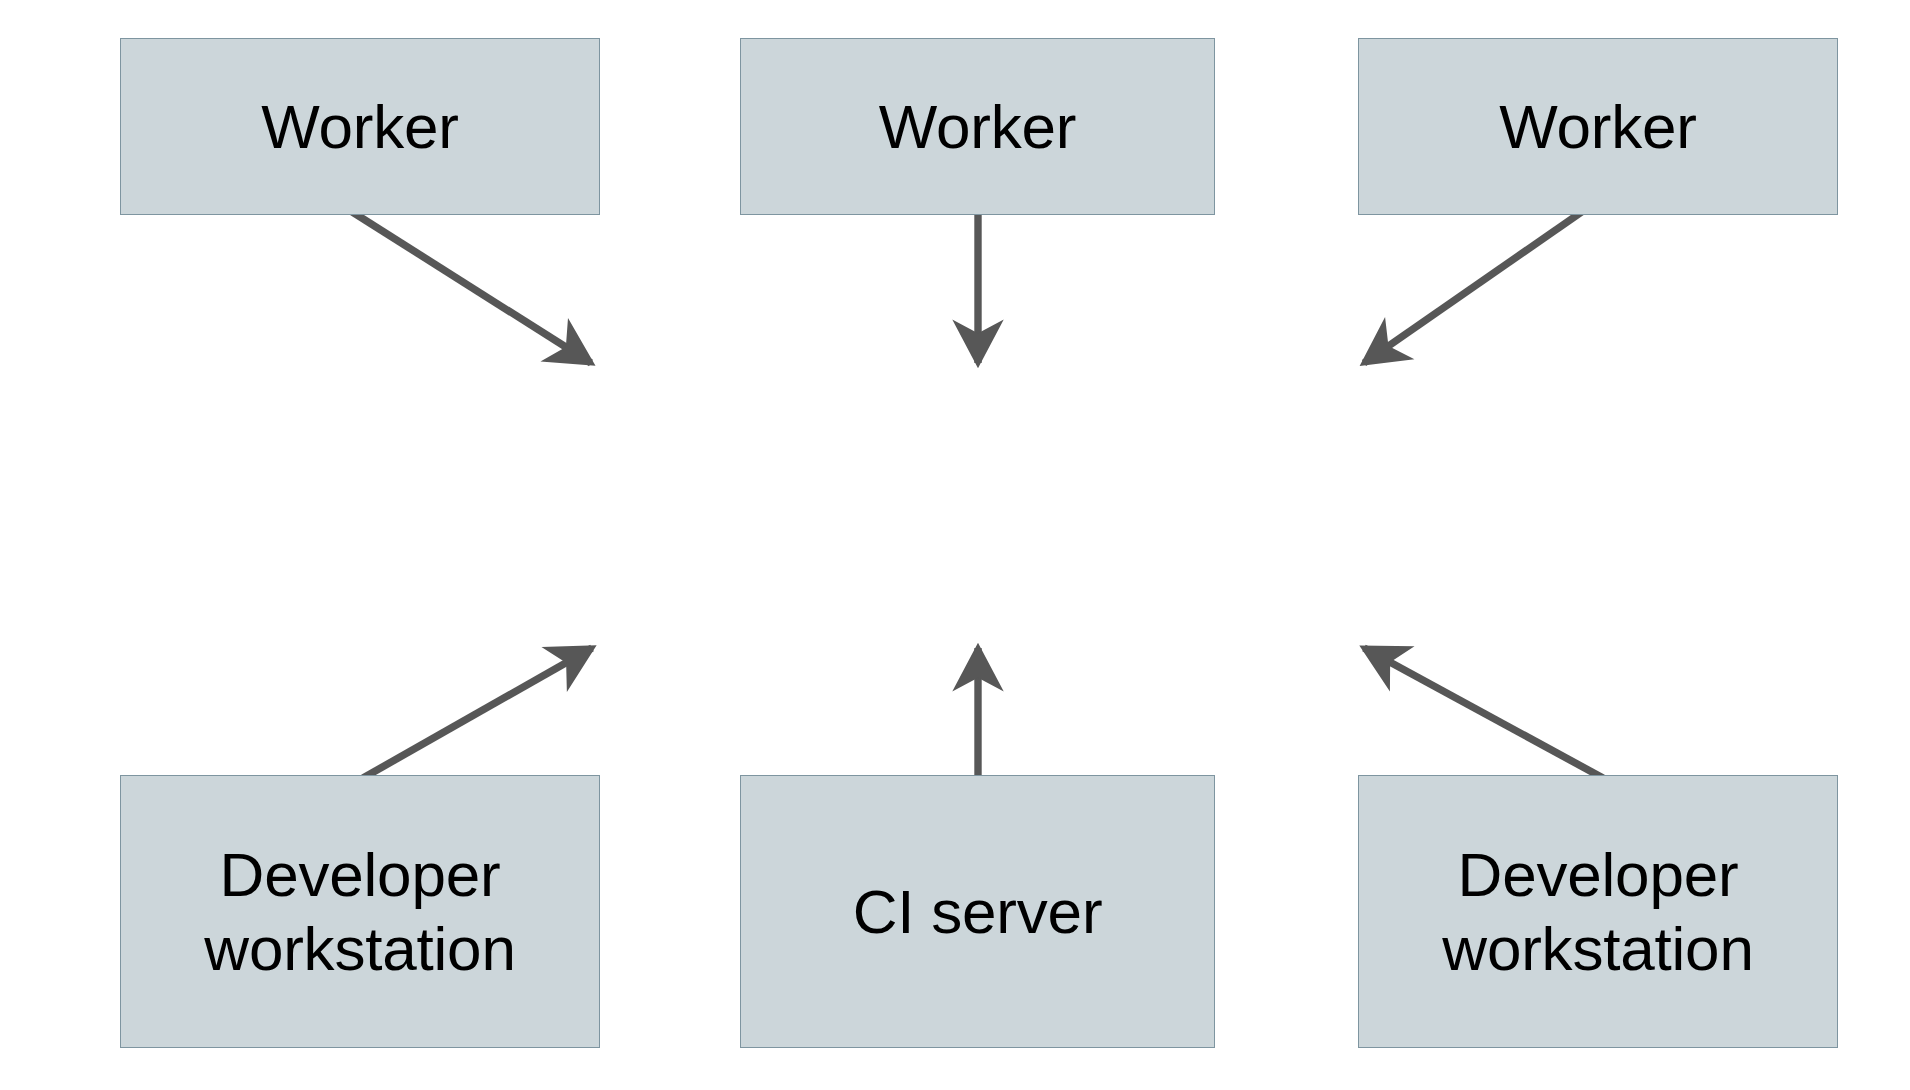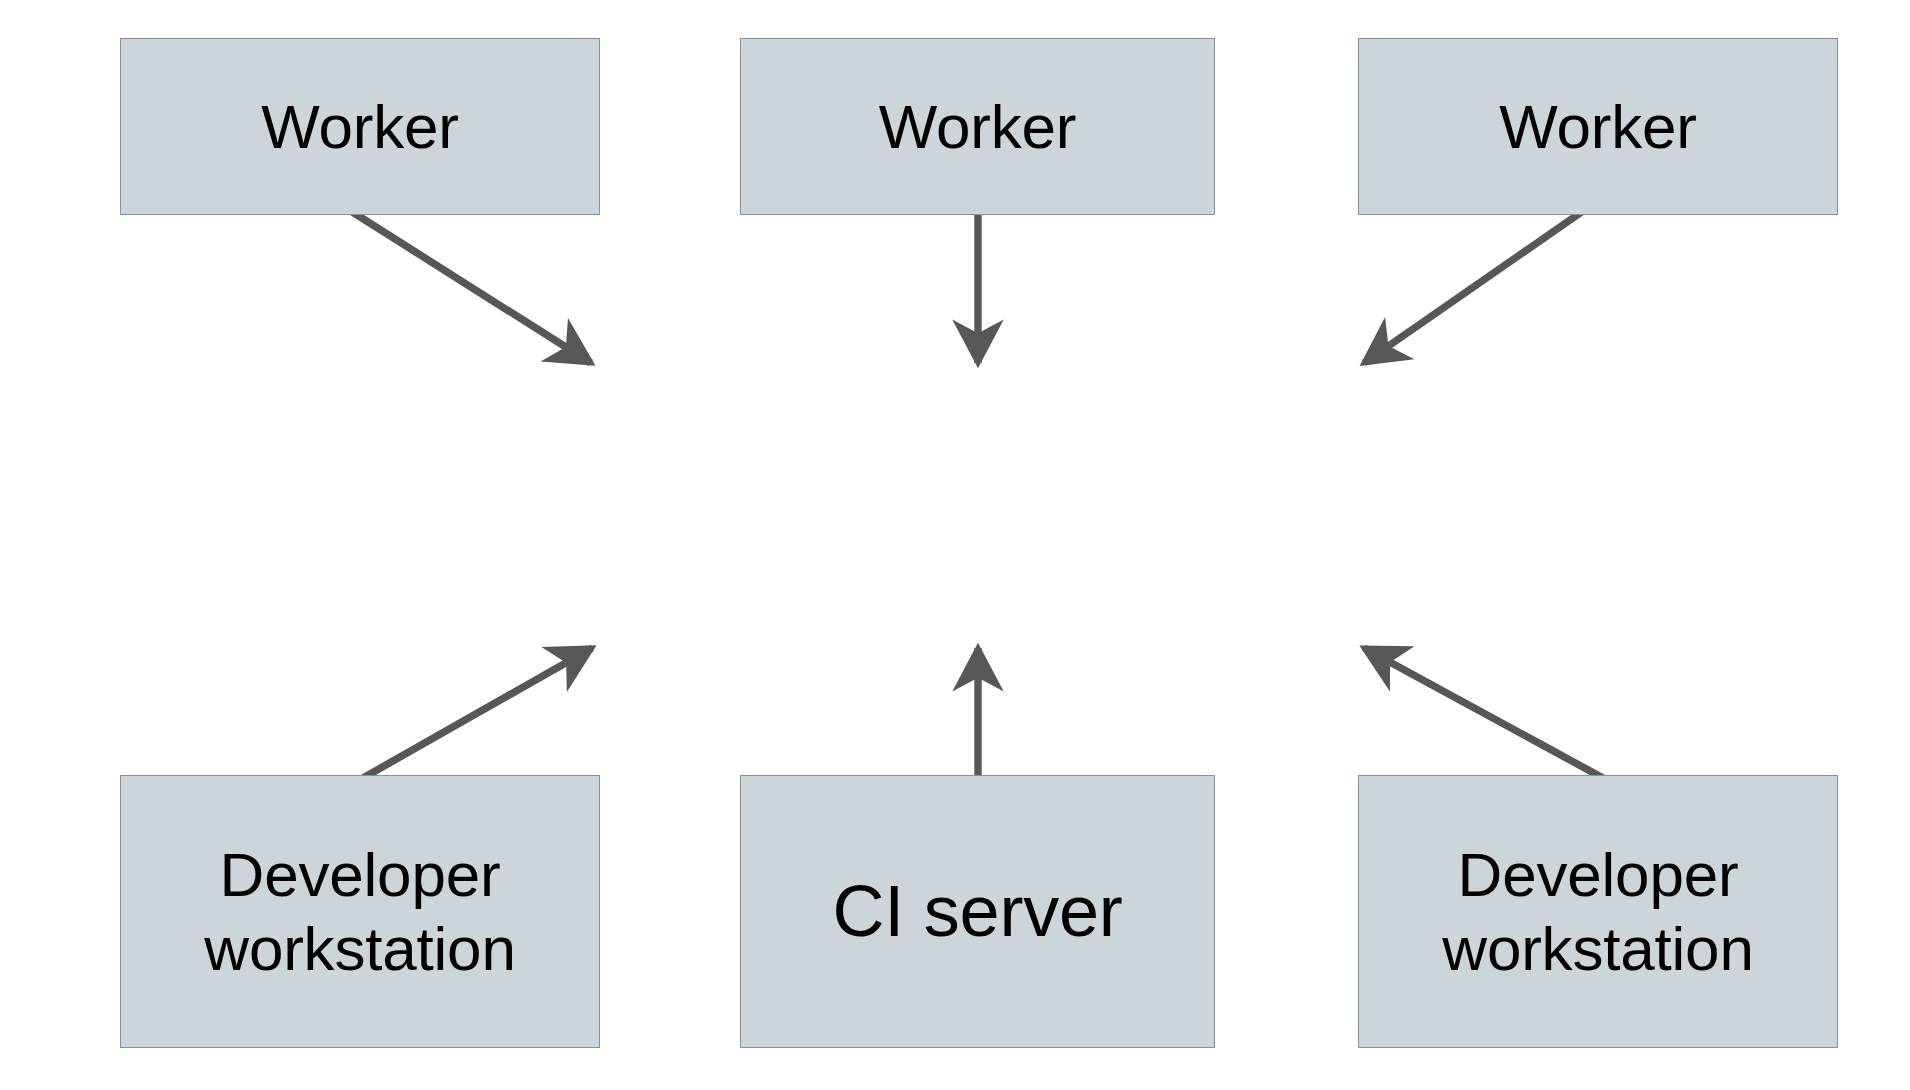--- a/index.html
+++ b/index.html
@@ -46,21 +46,21 @@
   .node-label {
     display: block;
     white-space: pre-line;
     padding: 0 6px;
   }
   .node-worker-tl { left: 120px;  top: 38px;  width: 480px; height: 177px; font-size: 62px; }
   .node-worker-tc { left: 740px;  top: 38px;  width: 475px; height: 177px; font-size: 62px; }
   .node-worker-tr { left: 1358px; top: 38px;  width: 480px; height: 177px; font-size: 62px; }
   .node-master    { left: 594px;  top: 368px; width: 766px; height: 274px; font-size: 62px; }
   .node-dev-bl    { left: 120px;  top: 775px; width: 480px; height: 273px; font-size: 62px; }
-  .node-ci-bc     { left: 740px;  top: 775px; width: 475px; height: 273px; font-size: 72px; }
+  .node-ci-bc     { left: 740px;  top: 775px; width: 475px; height: 273px; font-size: 62px; }
   .node-dev-br    { left: 1358px; top: 775px; width: 480px; height: 273px; font-size: 62px; }
 </style>
 </head>
 <body>
 
 <div id="diagram-root">
 
   <svg id="edge-layer" viewBox="0 0 1910 1090" width="1910" height="1090" xmlns="http://www.w3.org/2000/svg">
     <defs>
       <marker id="arrowbarb" viewBox="0 0 12 12" refX="10.2" refY="6" markerWidth="7.2" markerHeight="7.2" orient="auto-start-reverse" markerUnits="strokeWidth">

